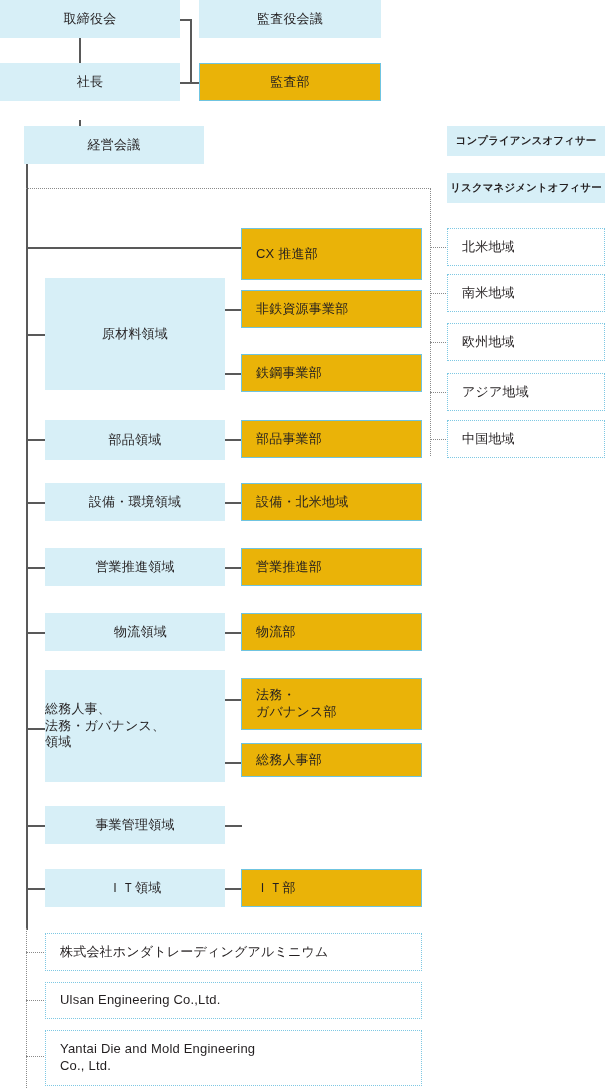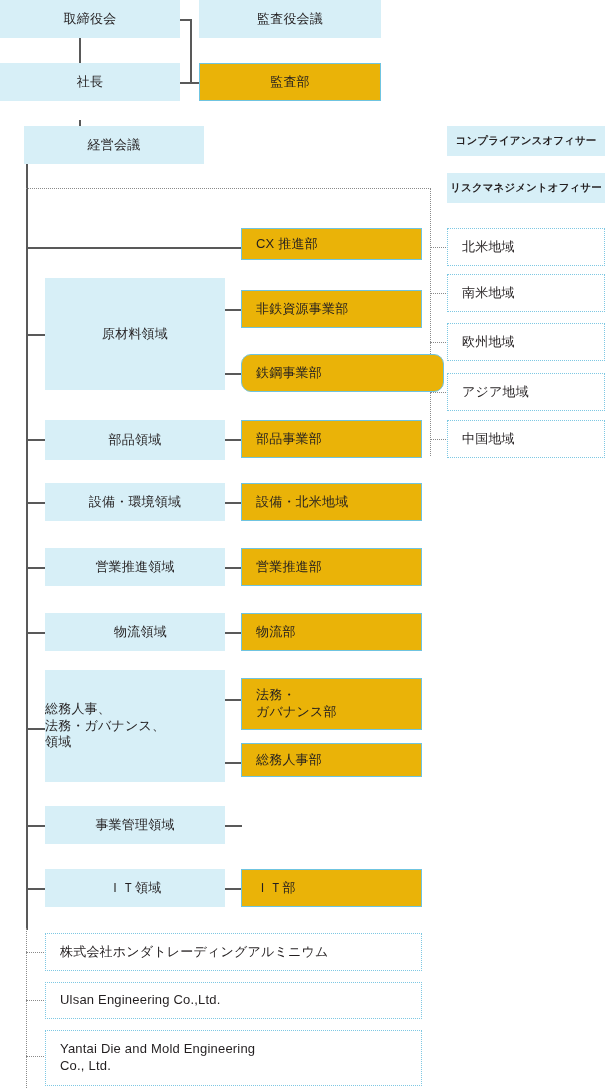--- a/index.html
+++ b/index.html
@@ -159,31 +159,31 @@
   <div class="box dotted-blue left pad-l" style="left:447px; top:323px; width:158px; height:38px;">
     <span>欧州地域</span>
   </div>
   <div class="box dotted-blue left pad-l" style="left:447px; top:373px; width:158px; height:38px;">
     <span>アジア地域</span>
   </div>
   <div class="box dotted-blue left pad-l" style="left:447px; top:420px; width:158px; height:38px;">
     <span>中国地域</span>
   </div>
 
-  <div class="box outline left pad-l" style="left:241px; top:228px; width:181px; height:32px;">
+  <div class="box outline left pad-l" style="left:241px; top:228px; width:181px; height:52px;">
     <span>CX 推進部</span>
   </div>
 
   <div class="box fill center" style="left:45px; top:278px; width:180px; height:112px;">
     <span>原材料領域</span>
   </div>
   <div class="box outline left pad-l" style="left:241px; top:290px; width:181px; height:38px;">
     <span>非鉄資源事業部</span>
   </div>
-  <div class="box outline left pad-l" style="left:241px; top:354px; width:203px; height:38px;border-radius:10px;">
+  <div class="box outline left pad-l" style="left:241px; top:354px; width:181px; height:38px;">
     <span>鉄鋼事業部</span>
   </div>
 
   <div class="box fill center" style="left:45px; top:420px; width:180px; height:40px;">
     <span>部品領域</span>
   </div>
   <div class="box outline left pad-l" style="left:241px; top:420px; width:181px; height:38px;">
     <span>部品事業部</span>
   </div>
 

